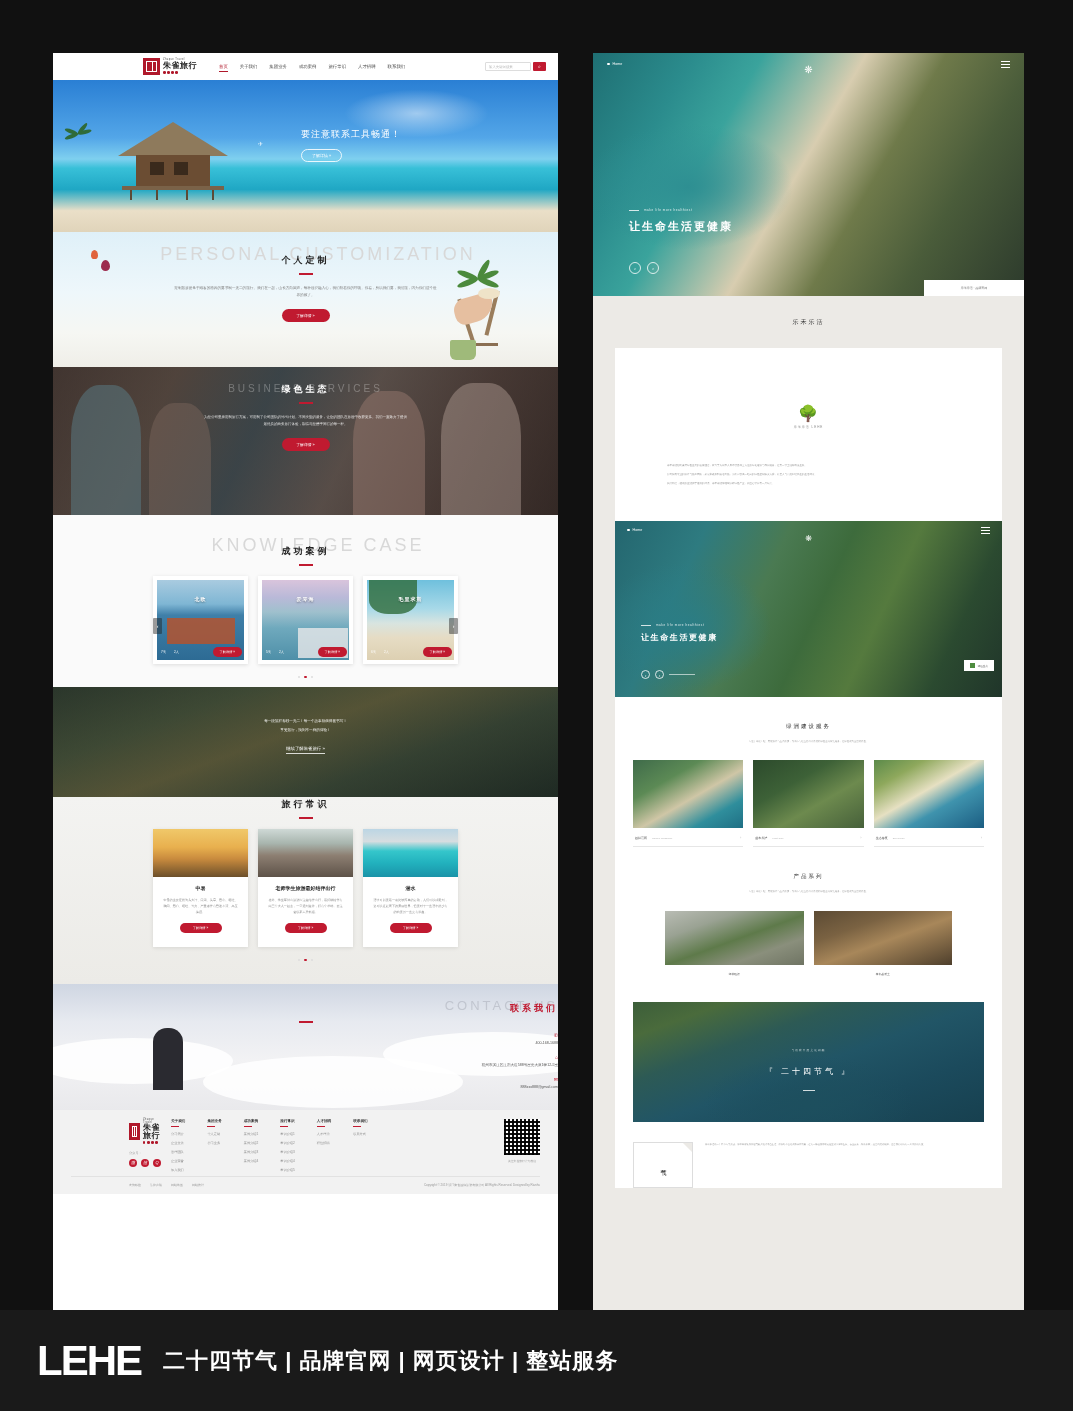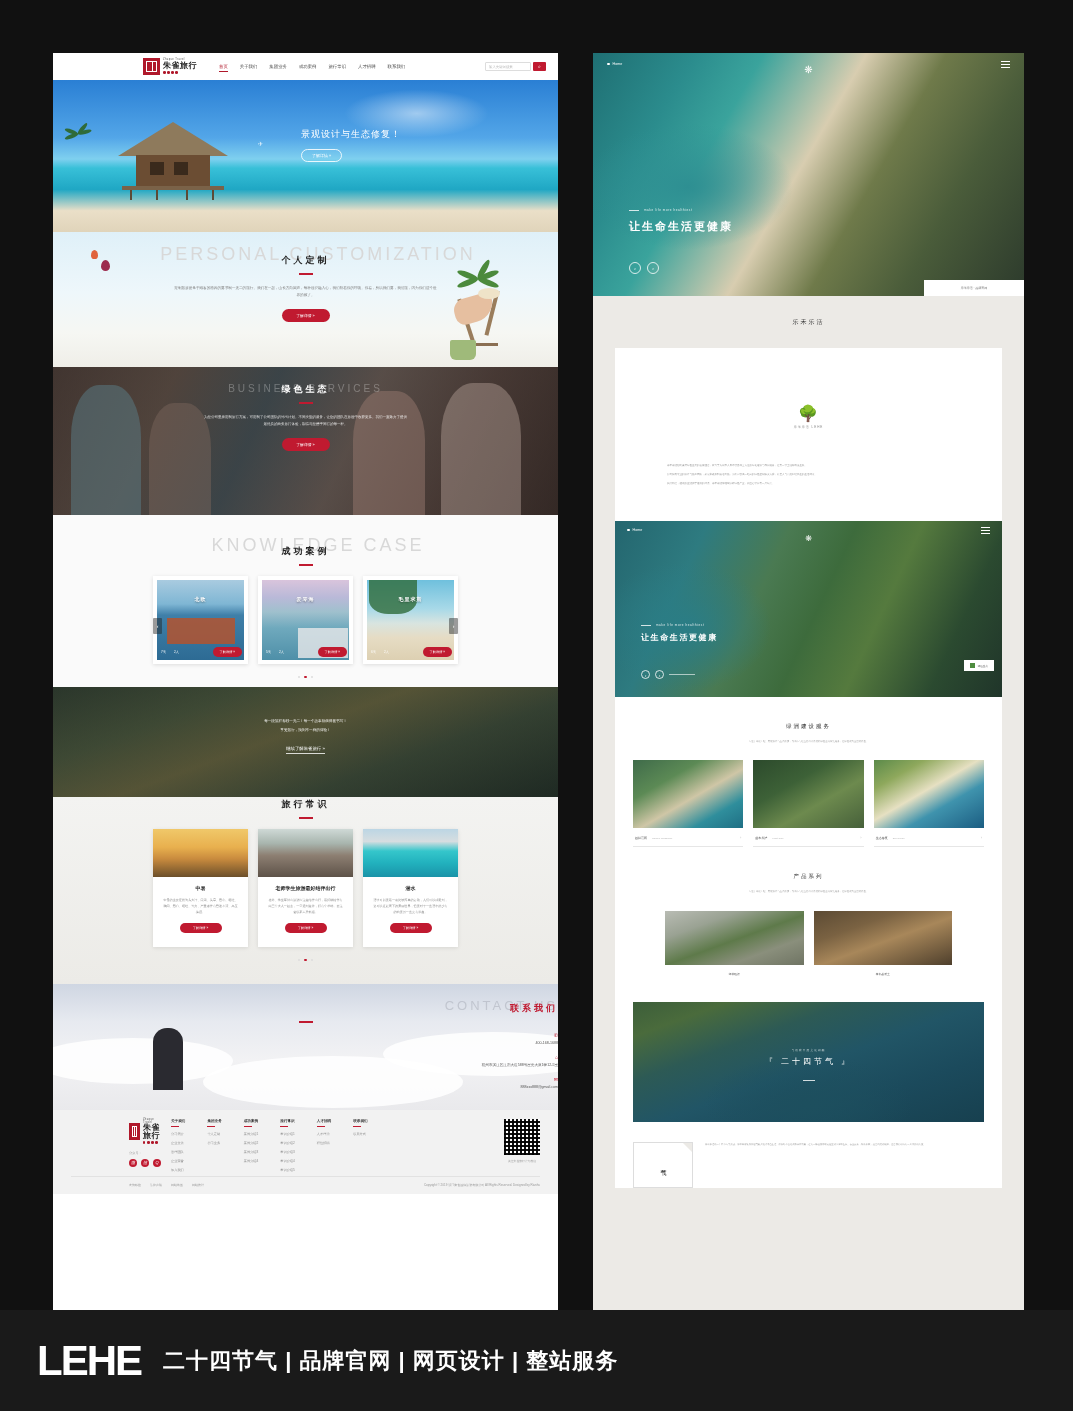--- a/index.html
+++ b/index.html
@@ -250,21 +250,21 @@
   .r-grid2{display:flex;gap:10px;padding:0 50px;margin-top:16px;}
   .r-item2-img{height:54px;}
   .r-item2-cap{text-align:center;font-size:2.8px;color:#555;padding-top:7px;}
 
   .r-cta{margin:26px 18px 0;height:120px;position:relative;overflow:hidden;
     background:
       radial-gradient(ellipse 150px 70px at 50% 85%, #1d4f5e, transparent 70%),
       linear-gradient(160deg,#3c5e3a 0%,#4a6b3c 14%,#2d5a55 32%,#215566 52%,#1b4a5c 74%,#17404f 100%);}
   .r-cta-in{position:absolute;left:0;right:0;top:46px;text-align:center;}
   .r-cta-k{font-size:2.6px;color:rgba(255,255,255,.75);letter-spacing:1.2px;}
-  .r-cta-h{font-size:8px;color:#fff;letter-spacing:3px;margin-top:4px;
+  .r-cta-h{font-size:8px;color:#fff;letter-spacing:3px;margin-top:14px;
            font-family:"Liberation Serif",serif;}
   .r-cta-rule{width:12px;height:1px;background:rgba(255,255,255,.8);margin:13px auto 0;}
 
   .r-last{display:flex;gap:12px;padding:20px 18px 0;}
   .r-last-card{width:60px;height:46px;border:1px solid #ddd;background:#fff;position:relative;
                display:flex;align-items:center;justify-content:center;}
   .r-last-card span{font-size:6px;color:#333;writing-mode:vertical-rl;
                     font-family:"Liberation Serif",serif;}
   .r-last-card::after{content:"";position:absolute;right:0;top:0;border-top:9px solid #eceae6;
                       border-left:9px solid transparent;}
@@ -326,21 +326,21 @@
         <div class="hut-win"></div>
         <div class="hut-win2"></div>
         <div class="hut-deck"></div>
         <div class="hut-leg" style="left:12px"></div>
         <div class="hut-leg" style="left:38px"></div>
         <div class="hut-leg" style="left:68px"></div>
         <div class="hut-leg" style="left:94px"></div>
       </div>
       <div class="birds">✈</div>
       <div class="l-hero-txt">
-        <div class="l-hero-h">景观设计与生态修复！</div>
+        <div class="l-hero-h">要注意联系工具畅通！</div>
         <div class="l-btn-ghost">了解详情 »</div>
       </div>
     </div>
 
     <div class="l-sec-pc">
       <div class="balloon" style="left:38px;top:18px;background:#e0623c"></div>
       <div class="balloon" style="left:48px;top:28px;background:#9c2b4e;width:9px;height:11px"></div>
       <div class="sec-head">
         <div class="sec-en">PERSONAL CUSTOMIZATION</div>
         <div class="sec-cn">个人定制</div>

